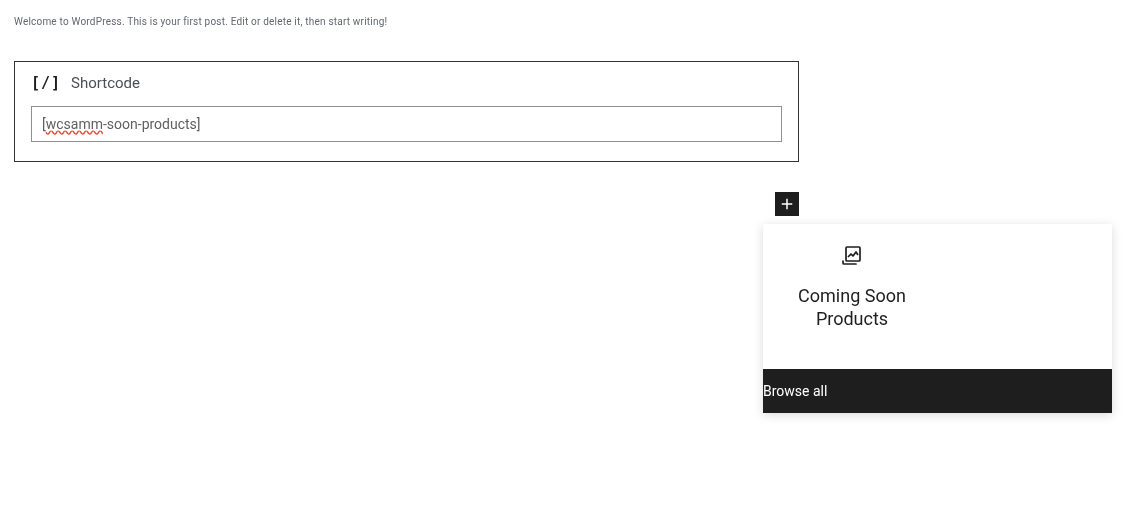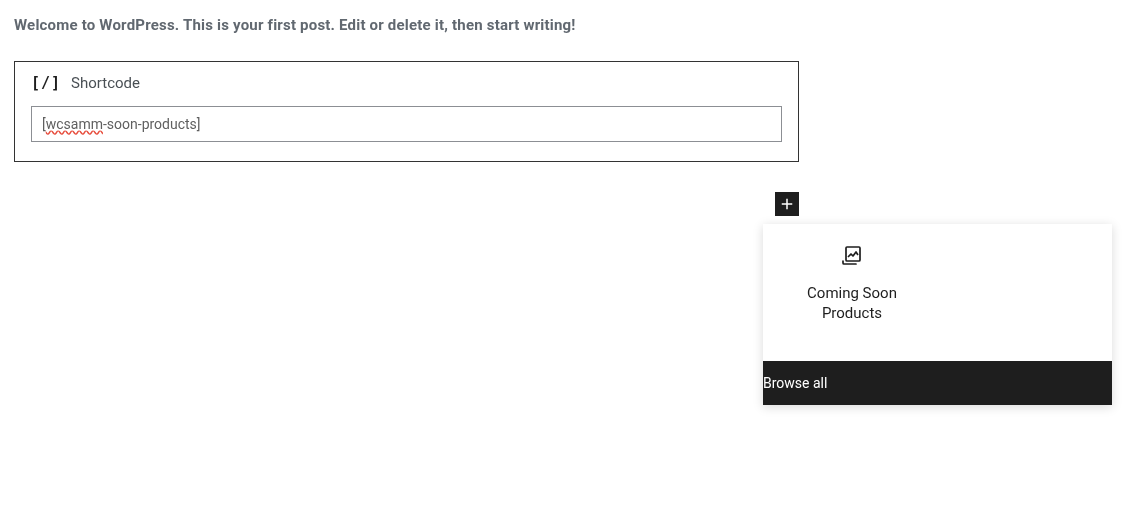--- a/index.html
+++ b/index.html
@@ -12,24 +12,23 @@
       background: #ffffff;
       width: 1131px;
       height: 522px;
       position: relative;
       color: #3c434a;
     }
     .welcome-text {
       position: absolute;
       top: 16px;
       left: 14px;
-      font-size: 15px;
+      font-size: 10px;
       color: #616870;
       letter-spacing: 0.2px;
-      font-weight: bold;
     }
     .shortcode-block {
       position: absolute;
       top: 61px;
       left: 14px;
       width: 785px;
       height: 101px;
       border: 1px solid #333;
       background: #fff;
       padding: 12px 16px 16px 16px;
@@ -137,21 +136,21 @@
       gap: 12px;
       cursor: pointer;
       padding: 10px 0;
       margin-left: 4px;
     }
     .block-icon svg {
       width: 24px;
       height: 24px;
     }
     .block-label {
-      font-size: 15px;
+      font-size: 18px;
       color: #1e1e1e;
       text-align: center;
       line-height: 1.3;
     }
     .browse-bar {
       width: 100%;
       height: 44px;
       background: #1e1e1e;
       color: #fff;
       font-size: 14px;

